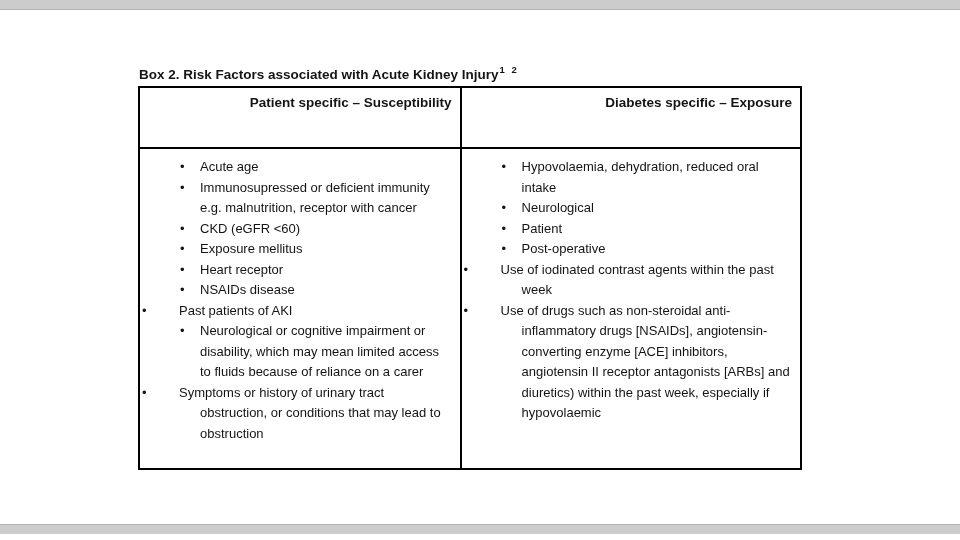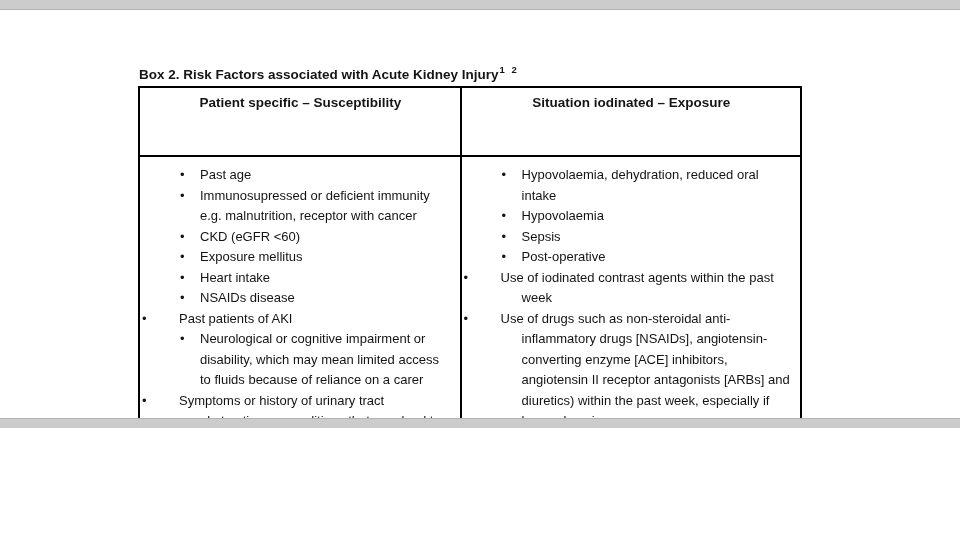--- a/index.html
+++ b/index.html
@@ -3,21 +3,21 @@
 <meta charset="utf-8">
 <style>
   html, body {
     margin: 0;
     padding: 0;
     background: #ffffff;
   }
   .screen {
     position: relative;
     width: 960px;
-    height: 428px;
+    height: 534px;
     background: #ffffff;
     overflow: hidden;
     font-family: "Liberation Sans", sans-serif;
     color: #111111;
   }
   .edge {
     position: absolute;
     left: 0;
     width: 960px;
     height: 9px;
@@ -51,25 +51,25 @@
     height: 384px;
     border-collapse: collapse;
     table-layout: fixed;
     background: #ffffff;
   }
   table.risk-table, table.risk-table th, table.risk-table td {
     border: 2px solid #000000;
   }
   table.risk-table th {
     width: 50%;
-    text-align: center;
+    text-align: right;
     vertical-align: top;
     font-size: 13.5px;
     font-weight: 700;
-    padding: 7px 8px 16px 9px;
+    padding: 7px 8px 8px 9px;
     height: 44px;
     color: #151515;
   }
   table.risk-table th.col-left { width: 48.5%; }
   table.risk-table th.col-right { width: 51.5%; }
   table.risk-table td {
     vertical-align: top;
     padding: 8px 8px 4px 0;
   }
   ul.risk-list {
@@ -99,43 +99,43 @@
   <div class="edge top"></div>
 
   <div class="box-title">
     <span>Box 2. Risk Factors associated with Acute Kidney Injury</span><sup>1 2</sup>
   </div>
 
   <table class="risk-table">
     <thead>
       <tr>
         <th class="col-left">Patient specific – Susceptibility</th>
-        <th class="col-right">Situation iodinated – Exposure</th>
+        <th class="col-right">Diabetes specific – Exposure</th>
       </tr>
     </thead>
     <tbody>
       <tr>
         <td>
           <ul class="risk-list">
-              <li class="i1"><span class="bullet">•</span><span>Past age</span></li>
+              <li class="i1"><span class="bullet">•</span><span>Acute age</span></li>
               <li class="i1"><span class="bullet">•</span><span>Immunosupressed or deficient immunity e.g. malnutrition, receptor with cancer</span></li>
               <li class="i1"><span class="bullet">•</span><span>CKD (eGFR &lt;60)</span></li>
               <li class="i1"><span class="bullet">•</span><span>Exposure mellitus</span></li>
-              <li class="i1"><span class="bullet">•</span><span>Heart intake</span></li>
+              <li class="i1"><span class="bullet">•</span><span>Heart receptor</span></li>
               <li class="i1"><span class="bullet">•</span><span>NSAIDs disease</span></li>
               <li class="i0"><span class="bullet">•</span><span>Past patients of AKI</span></li>
               <li class="i1"><span class="bullet">•</span><span>Neurological or cognitive impairment or disability, which may mean limited access to fluids because of reliance on a carer</span></li>
               <li class="i0"><span class="bullet">•</span><span>Symptoms or history of urinary tract obstruction, or conditions that may lead to obstruction</span></li>
             </ul>
         </td>
         <td>
           <ul class="risk-list">
               <li class="i1"><span class="bullet">•</span><span>Hypovolaemia, dehydration, reduced oral intake</span></li>
-              <li class="i1"><span class="bullet">•</span><span>Hypovolaemia</span></li>
-              <li class="i1"><span class="bullet">•</span><span>Sepsis</span></li>
+              <li class="i1"><span class="bullet">•</span><span>Neurological</span></li>
+              <li class="i1"><span class="bullet">•</span><span>Patient</span></li>
               <li class="i1"><span class="bullet">•</span><span>Post-operative</span></li>
               <li class="i0"><span class="bullet">•</span><span>Use of iodinated contrast agents within the past week</span></li>
               <li class="i0"><span class="bullet">•</span><span>Use of drugs such as non-steroidal anti-inflammatory drugs [NSAIDs], angiotensin-converting enzyme [ACE] inhibitors, angiotensin II receptor antagonists [ARBs] and diuretics) within the past week, especially if hypovolaemic</span></li>
             </ul>
         </td>
       </tr>
     </tbody>
   </table>
 
   <div class="edge bottom"></div>

